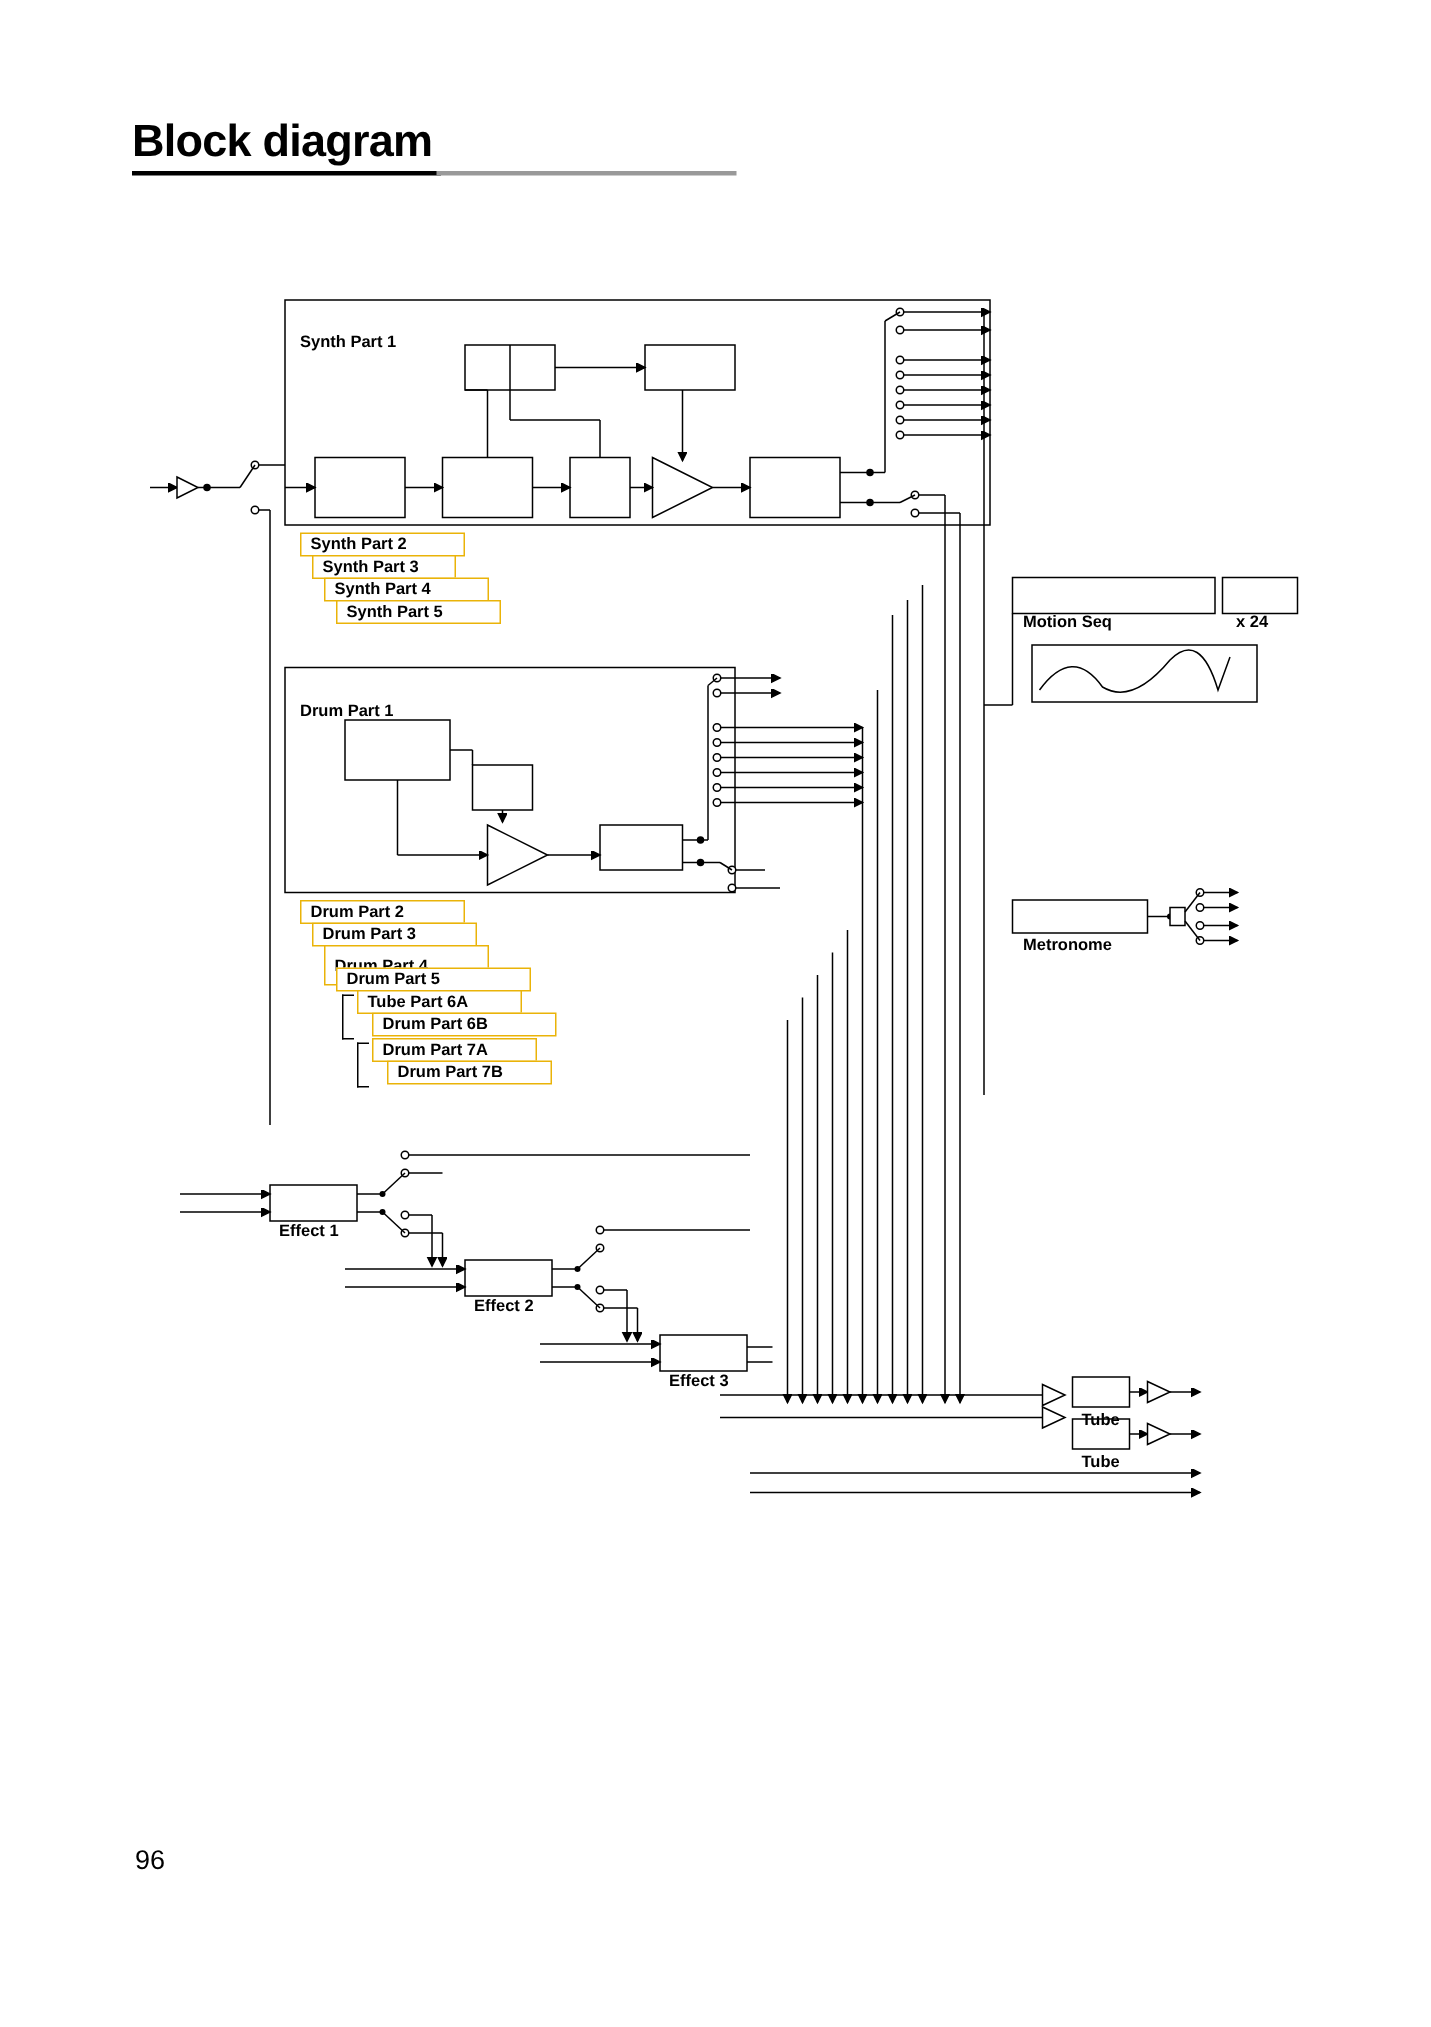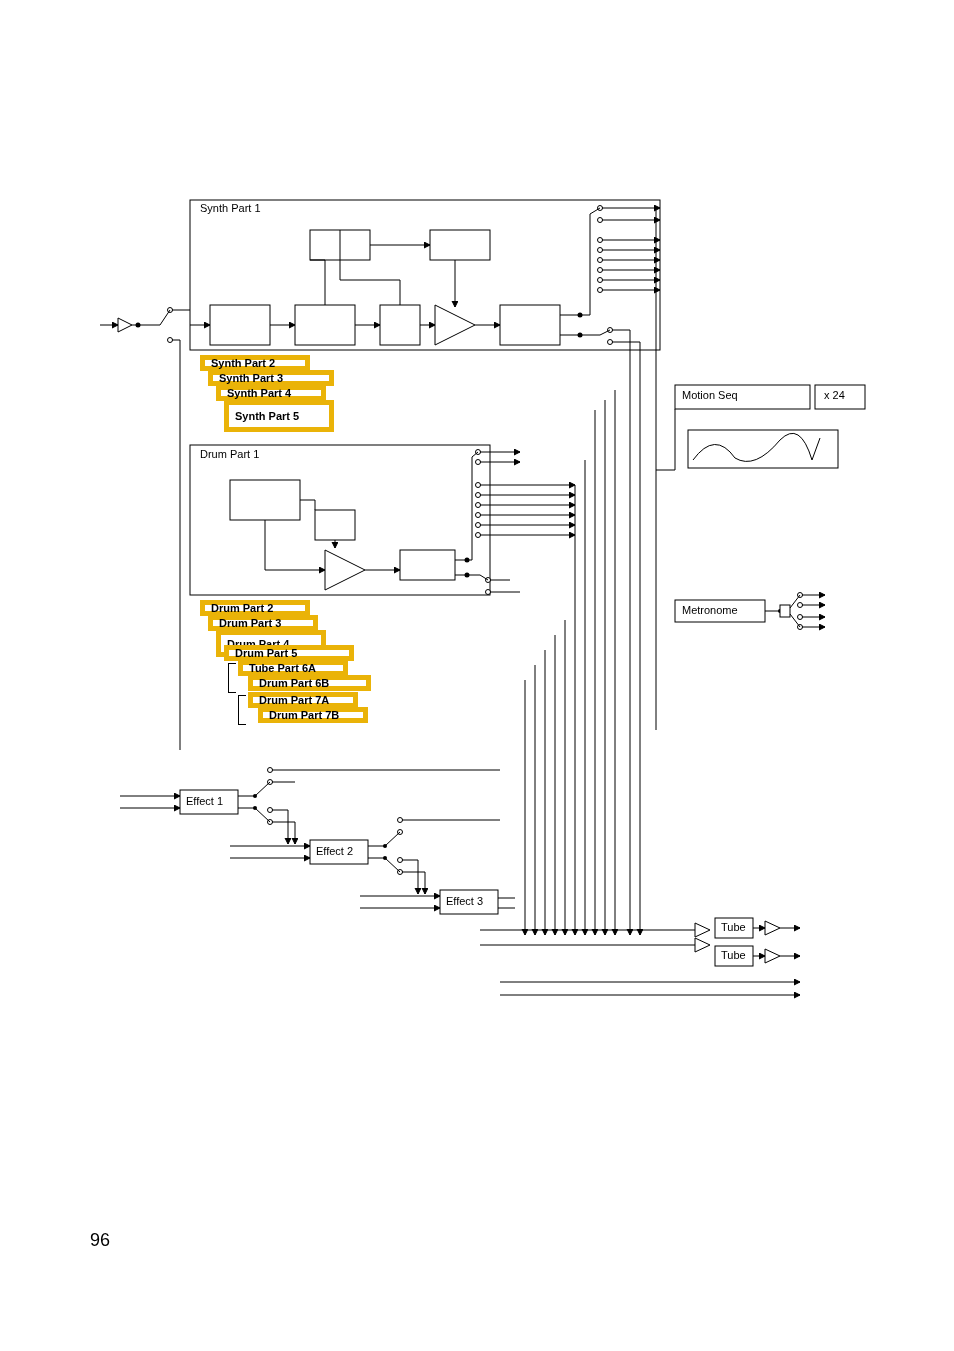--- a/index.html
+++ b/index.html
@@ -2,34 +2,37 @@
 <html><head>
 <meta charset="utf-8">
 <style>
   * { box-sizing: border-box; margin: 0; padding: 0; }
   body { width: 954px; height: 1351px; background: #fff; font-family: Arial, Helvetica, sans-serif; position: relative; }
   .page { position: absolute; inset: 0; }
   .title-wrap { position: absolute; left: 88px; top: 78px; width: 780px; }
   .title { font-size: 30px; font-weight: 900; letter-spacing: -0.5px; border-bottom: 3px solid #000; display: inline-block; padding-bottom: 2px; padding-right: 6px; }
   .title-ext { display: inline-block; height: 10px; width: 200px; border-bottom: 3px solid #999; vertical-align: bottom; margin-left: -3px; }
   .diagram { position: absolute; left: 100px; top: 190px; width: 770px; height: 830px; }
-  .box { position: absolute; border: 5px solid #eab308; background: #fff; font-size: 11px; font-weight: 700; color: #000; display: flex; align-items: center; padding: 0 6px; white-space: nowrap; }
-  .label { position: absolute; font-size: 11px; font-weight: 400; color: #000; white-space: nowrap; }
+  .box { position: absolute; border: 1px solid #eab308; background: #fff; font-size: 11px; font-weight: 700; color: #000; display: flex; align-items: center; padding: 0 6px; white-space: nowrap; }
+  .label { position: absolute; font-size: 11px; font-weight: 700; color: #000; white-space: nowrap; margin-top: 20px; }
   .pagenum { position: absolute; left: 90px; bottom: 100px; font-size: 18px; }
   svg { position: absolute; inset: 0; width: 100%; height: 100%; overflow: visible; }
   .wire { stroke: #000; stroke-width: 1; fill: none; }
   .shape { stroke: #000; stroke-width: 1; fill: #fff; }
   .arrow { stroke: #000; stroke-width: 1; fill: #000; }
   .dot { fill: #000; stroke: none; }
   .odot { fill: #fff; stroke: #000; stroke-width: 1; }
 </style>
 </head>
 <body>
 
 <div class="page">
+  <div class="title-wrap">
+    <span class="title">Block diagram</span><span class="title-ext"></span>
+  </div>
 
   <div class="diagram">
     <svg viewBox="0 0 770 830">
 
       <defs>
         <marker id="ah" markerWidth="8" markerHeight="8" refX="6" refY="3" orient="auto">
           <path d="M0,0 L6,3 L0,6 Z" class="arrow"></path>
         </marker>
       </defs>
 
@@ -260,23 +263,23 @@
       <line x1="690" y1="418" x2="700" y2="405" class="wire"></line>
       <line x1="690" y1="424" x2="700" y2="437" class="wire"></line>
       <line x1="702" y1="405" x2="725" y2="405" class="wire" marker-end="url(#ah)"></line>
       <line x1="702" y1="415" x2="725" y2="415" class="wire" marker-end="url(#ah)"></line>
       <line x1="702" y1="427" x2="725" y2="427" class="wire" marker-end="url(#ah)"></line>
       <line x1="702" y1="437" x2="725" y2="437" class="wire" marker-end="url(#ah)"></line>
     </svg>
 
     <div class="label" style="left:100px;top:12px">Synth Part 1</div>
     <div class="box" style="left:100px;top:165px;width:110px;height:16px">Synth Part 2</div>
-    <div class="box" style="left:108px;top:180px;width:126px;height:16px">Synth Part 3</div>
+    <div class="box" style="left:108px;top:180px;width:96px;height:16px">Synth Part 3</div>
     <div class="box" style="left:116px;top:195px;width:110px;height:16px">Synth Part 4</div>
-    <div class="box" style="left:124px;top:210px;width:110px;height:32px">Synth Part 5</div>
+    <div class="box" style="left:124px;top:210px;width:110px;height:16px">Synth Part 5</div>
 
     <div class="label" style="left:100px;top:258px">Drum Part 1</div>
     <div class="box" style="left:100px;top:410px;width:110px;height:16px">Drum Part 2</div>
     <div class="box" style="left:108px;top:425px;width:110px;height:16px">Drum Part 3</div>
     <div class="box" style="left:116px;top:440px;width:110px;height:27px">Drum Part 4</div>
     <div class="box" style="left:124px;top:455px;width:130px;height:16px">Drum Part 5</div>
     <div class="box" style="left:138px;top:470px;width:110px;height:16px">Tube Part 6A</div>
     <div class="box" style="left:148px;top:485px;width:123px;height:16px">Drum Part 6B</div>
     <div class="box" style="left:148px;top:502px;width:110px;height:16px">Drum Part 7A</div>
     <div class="box" style="left:158px;top:517px;width:110px;height:16px">Drum Part 7B</div>

